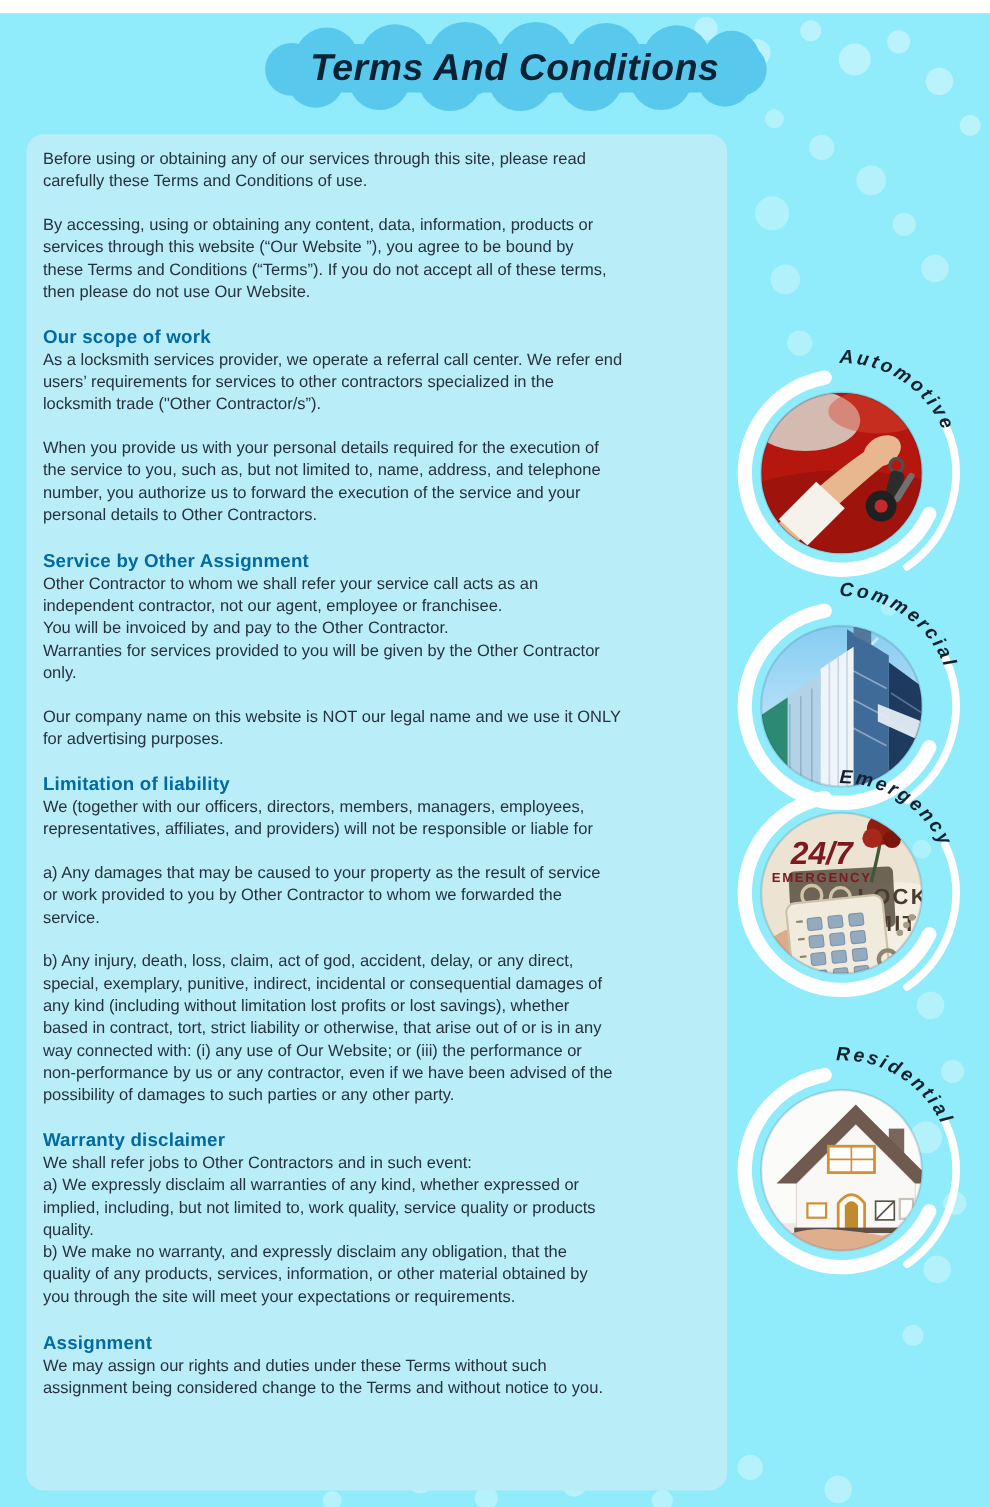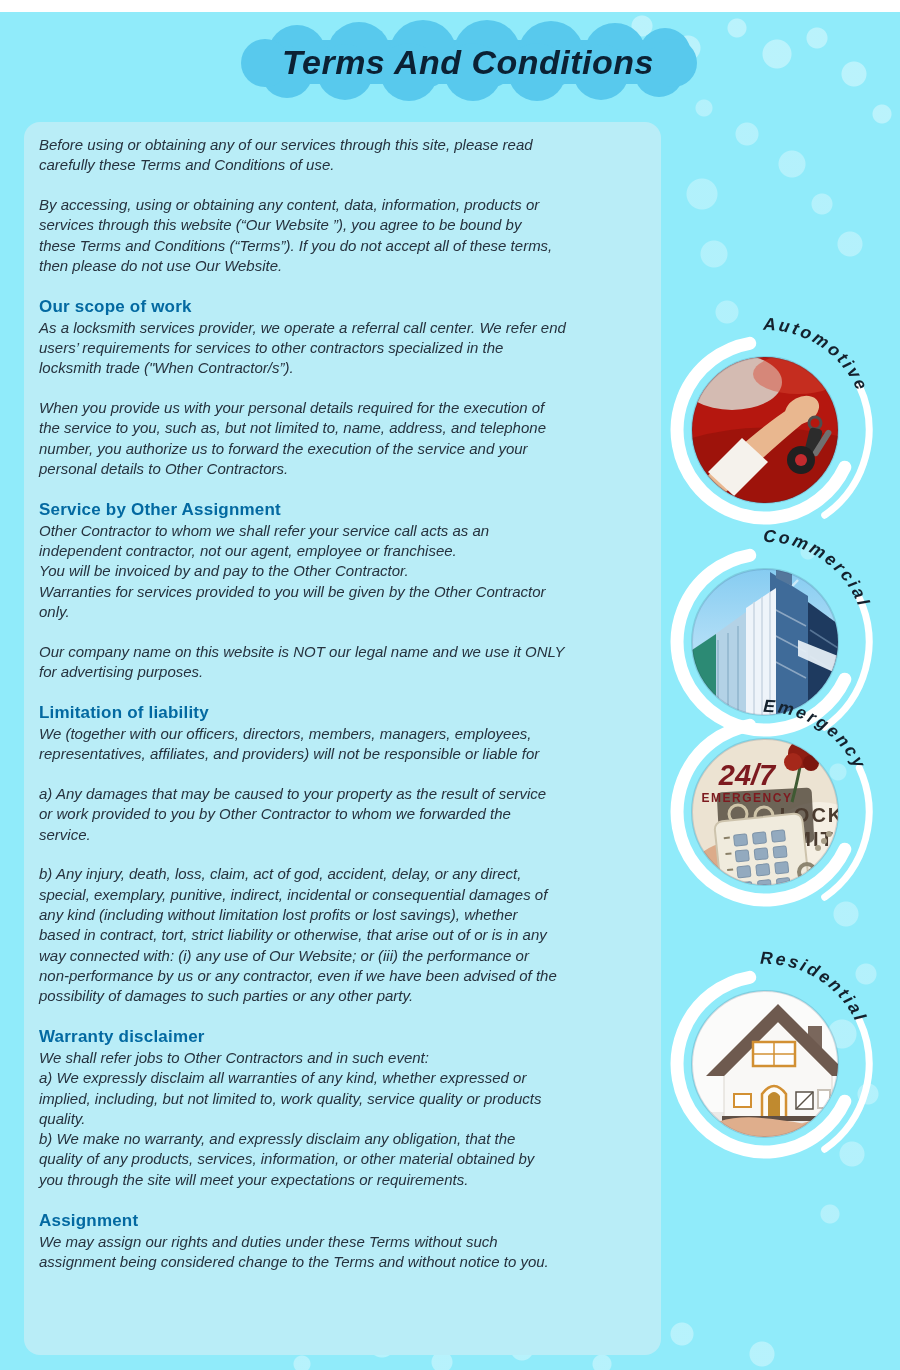--- a/index.html
+++ b/index.html
@@ -52,21 +52,21 @@
     color:#0b2134; letter-spacing:.5px;
   }
 
   
   .content-box {
     position:absolute; left:24px; top:110px; width:637px; height:1233px;
     box-sizing:border-box; padding:13px 10px 0 15px;
     background:#b9edf7; border-radius:16px;
     color:#26323e; font-size:15px; line-height:20.3px;
   }
-  .content-box p { margin:0 0 19.5px 0; white-space:pre-line;font-style:italic; }
+  .content-box p { margin:0 0 19.5px 0; white-space:pre-line; }
   .content-box h2 {
     margin:0; font-size:17px; line-height:22px;
     color:#0369a1; letter-spacing:.2px;
   }
 
   
   .badge { position:absolute; left:650px; width:230px; height:230px; }
   .badge svg { width:230px; height:230px; display:block; }
   .ring   { fill:none; stroke:#ffffff; stroke-width:13; stroke-linecap:round; }
   .ring.thin { stroke-width:7; }
@@ -116,21 +116,21 @@
 carefully these Terms and Conditions of use.</p>
     <p>By accessing, using or obtaining any content, data, information, products or
 services through this website (“Our Website ”), you agree to be bound by
 these Terms and Conditions (“Terms”). If you do not accept all of these terms,
 then please do not use Our Website.</p>
 
     <section>
       <h2>Our scope of work</h2>
       <p>As a locksmith services provider, we operate a referral call center. We refer end
 users’ requirements for services to other contractors specialized in the
-locksmith trade ("When Contractor/s”).</p>
+locksmith trade ("Other Contractor/s”).</p>
     </section>
 
     <section>
       <p>When you provide us with your personal details required for the execution of
 the service to you, such as, but not limited to, name, address, and telephone
 number, you authorize us to forward the execution of the service and your
 personal details to Other Contractors.</p>
     </section>
 
     <section>

